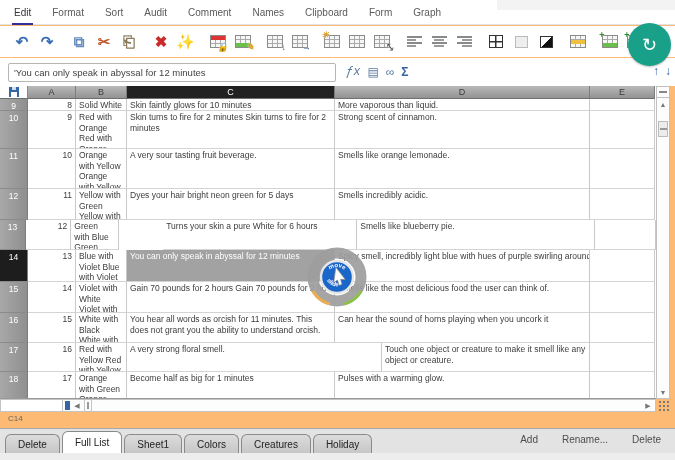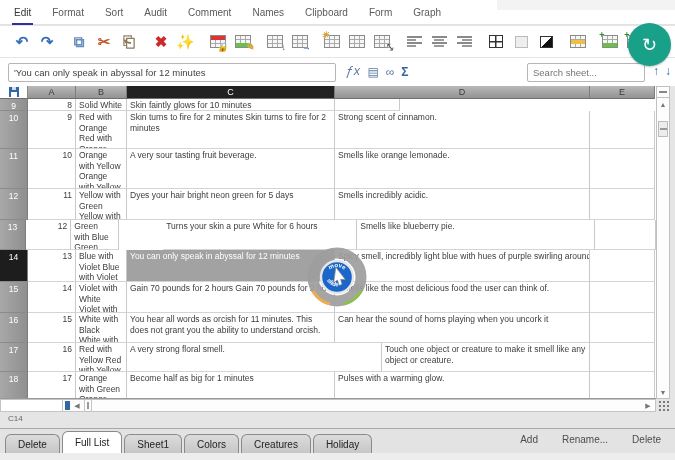--- a/index.html
+++ b/index.html
@@ -1,18 +1,18 @@
 <!DOCTYPE html>
 <html><head>
 <meta charset="utf-8">
 <style>
   * { margin:0; padding:0; box-sizing:border-box; }
   html,body { width:675px; height:460px; overflow:hidden; background:#fff;
     font-family:"Liberation Sans", sans-serif; }
-  #app { position:relative; width:675px; height:460px; background:#e5e5e5; }
+  #app { position:relative; width:675px; height:460px; background:#fdba74; }
 
   
   #menubar { position:absolute; left:0; top:0; width:675px; height:25px;
     border-bottom:1px solid #e2e2e2; background:#fff; display:flex; align-items:center;
     padding-left:14px; gap:21px; }
   .menu-item { font-size:10px; color:#5a5a5a; position:relative; cursor:default; }
   .menu-item.active { color:#333; }
   .menu-item.active::after { content:""; position:absolute; left:-2px; right:-2px; bottom:-7px;
     height:2px; background:#2f2f9d; }
   #win-sliver { position:absolute; right:0; top:0; width:178px; height:10px; background:#f3f3f3; }
@@ -302,21 +302,20 @@
 
   <div id="formulabar">
     <input id="cell-input" type="text" value="'You can only speak in abyssal for 12 minutes" style="">
     <div class="fb-icons">
         <span class="fb-ic" style="font-style: italic; font-family: Liberation Mono, monospace;">ƒx</span>
         <span class="fb-ic">▤</span>
         <span class="fb-ic">∞</span>
         <span class="fb-ic" style="color: rgb(52, 101, 164); font-weight: bold;">Σ</span>
       </div>
   </div>
-  <input id="search-input" type="text" placeholder="Search sheet..." style="">
   <div id="search-up">↑</div>
   <div id="search-down">↓</div>
 
   <div id="grid">
       <div class="grow">
         <div class="corner" style="width: 28px; height: 13px;">
           <svg width="10" height="10">
             <rect width="10" height="10" fill="#3465a4"></rect>
             <rect x="3" y="0" width="4" height="3" fill="#cfdcee"></rect>
             <rect x="2" y="5" width="6" height="5" fill="#ffffff"></rect>
@@ -326,20 +325,21 @@
         <div class="hdr" style="width: 51px; height: 13px;">B</div>
         <div class="hdr sel" style="width: 208px; height: 13px;">C</div>
         <div class="hdr" style="width: 255px; height: 13px;">D</div>
         <div class="hdr" style="width: 65px; height: 13px;">E</div>
       </div>
       <div class="grow">
         <div class="rowhdr" style="width: 28px; height: 12px;">9</div>
         <div class="gc col-a nowrap" style="width: 48px; height: 12px;">8</div>
         <div class="gc" style="width: 51px; height: 12px;">Solid White</div>
         <div class="gc" style="width: 208px; height: 12px;">Skin faintly glows for 10 minutes</div>
+        <div class="gc nowrap" style="width: 255px; height: 12px;">More vaporous than liquid.</div>
         <div class="gc" style="width: 65px; height: 12px;"></div>
       </div>
       <div class="grow">
         <div class="rowhdr" style="width: 28px; height: 38px;">10</div>
         <div class="gc col-a nowrap" style="width: 48px; height: 38px;">9</div>
         <div class="gc" style="width: 51px; height: 38px;">Red with Orange Red with Orange</div>
         <div class="gc" style="width: 208px; height: 38px;">Skin turns to fire for 2 minutes Skin turns to fire for 2 minutes</div>
         <div class="gc nowrap" style="width: 255px; height: 38px;">Strong scent of cinnamon.</div>
         <div class="gc" style="width: 65px; height: 38px;"></div>
       </div>

